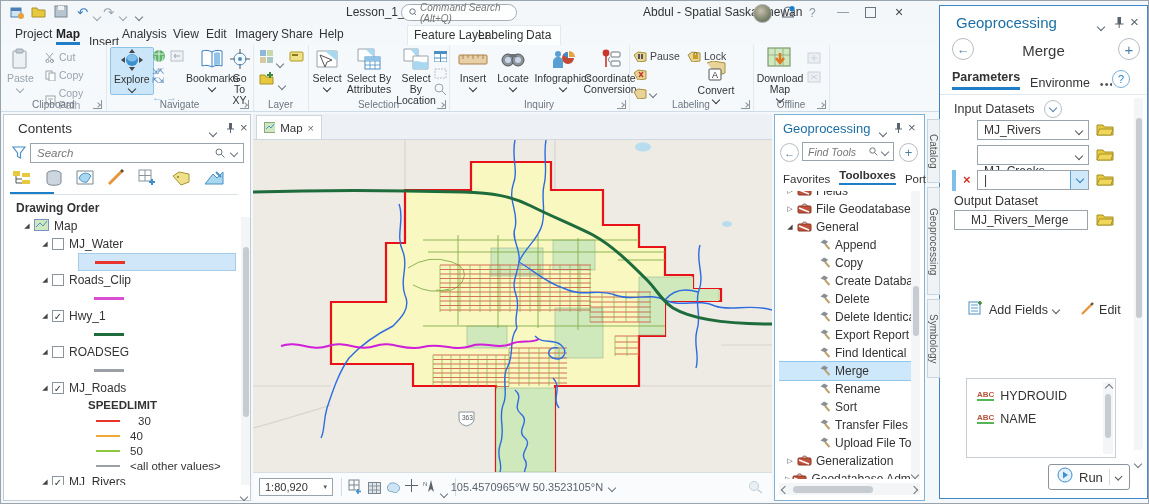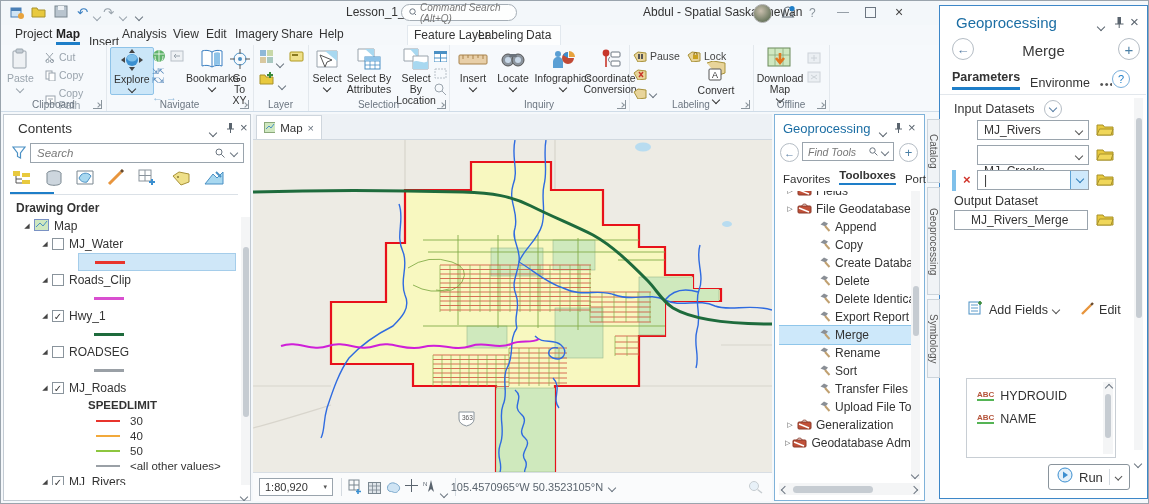--- a/index.html
+++ b/index.html
@@ -507,21 +507,21 @@
         </div>
         <div class="swrow" style="margin-left: 74px; width: 158px; padding-left: 16px; box-sizing: border-box;">
           <span class="swline" style="border-top-color: rgb(154, 160, 166);"></span>
         </div>
         <div class="lrow" style="padding-left: 36px;">
           <span class="exp">◢</span>
           <span class="cb">✓</span>
           <span>MJ_Roads</span>
         </div>
         <div class="lrow" style="padding-left: 84px; font-weight: bold; font-size: 11.5px; height: 16px;">SPEEDLIMIT</div>
-        <div class="legrow" style="padding-left: 92px;">
+        <div class="legrow" style="padding-left: 92px; gap: 8px;">
           <span class="swline thin" style="border-top-color: rgb(232, 52, 44); width: 24px; margin-right: 10px;"></span>
           <span>30</span>
         </div>
         <div class="legrow" style="padding-left: 92px;">
           <span class="swline thin" style="border-top-color: rgb(242, 169, 59); width: 24px; margin-right: 10px;"></span>
           <span>40</span>
         </div>
         <div class="legrow" style="padding-left: 92px;">
           <span class="swline thin" style="border-top-color: rgb(141, 198, 63); width: 24px; margin-right: 10px;"></span>
           <span>50</span>
@@ -679,20 +679,29 @@
           </div>
           <div class="trow" style="padding-left: 6px;">
             <span class="exp">▷</span>
             <span style="margin-right: 4px;"><svg width="15" height="12">
                 <rect x="1" y="4" width="13" height="7" rx="1" fill="#c05038" stroke="#8a3828"></rect>
                 <path d="M5 4c0-2.5 5-2.5 5 0" fill="none" stroke="#8a3828"></path>
                 <path d="M2 6l10 4" stroke="#fff" stroke-width="1.4"></path>
               </svg></span>
             <span>File Geodatabase</span>
           </div>
+          <div class="trow" style="padding-left: 6px;">
+            <span class="exp">◢</span>
+            <span style="margin-right: 4px;"><svg width="15" height="12">
+                <rect x="1" y="4" width="13" height="7" rx="1" fill="#c05038" stroke="#8a3828"></rect>
+                <path d="M5 4c0-2.5 5-2.5 5 0" fill="none" stroke="#8a3828"></path>
+                <path d="M2 6l10 4" stroke="#fff" stroke-width="1.4"></path>
+              </svg></span>
+            <span>General</span>
+          </div>
           <div class="trow" style="padding-left: 40px;">
             <span style="margin-right: 4px;"><svg width="12" height="12">
                 <path d="M1.5 4.5L5 1.5l4 2-2.5 3z" fill="#8a8f96"></path>
                 <line x1="6" y1="6" x2="10.5" y2="11" stroke="#c0a070" stroke-width="2"></line>
               </svg></span>
             <span>Append</span>
           </div>
           <div class="trow" style="padding-left: 40px;">
             <span style="margin-right: 4px;"><svg width="12" height="12">
                 <path d="M1.5 4.5L5 1.5l4 2-2.5 3z" fill="#8a8f96"></path>
@@ -720,20 +729,27 @@
                 <line x1="6" y1="6" x2="10.5" y2="11" stroke="#c0a070" stroke-width="2"></line>
               </svg></span>
             <span>Delete Identical</span>
           </div>
           <div class="trow" style="padding-left: 40px;">
             <span style="margin-right: 4px;"><svg width="12" height="12">
                 <path d="M1.5 4.5L5 1.5l4 2-2.5 3z" fill="#8a8f96"></path>
                 <line x1="6" y1="6" x2="10.5" y2="11" stroke="#c0a070" stroke-width="2"></line>
               </svg></span>
             <span>Export Report To P</span>
+          </div>
+          <div class="trow" style="padding-left: 40px;">
+            <span style="margin-right: 4px;"><svg width="12" height="12">
+                <path d="M1.5 4.5L5 1.5l4 2-2.5 3z" fill="#8a8f96"></path>
+                <line x1="6" y1="6" x2="10.5" y2="11" stroke="#c0a070" stroke-width="2"></line>
+              </svg></span>
+            <span>Find Identical</span>
           </div>
           <div class="trow sel" style="padding-left: 40px;">
             <span style="margin-right: 4px;"><svg width="12" height="12">
                 <path d="M1.5 4.5L5 1.5l4 2-2.5 3z" fill="#8a8f96"></path>
                 <line x1="6" y1="6" x2="10.5" y2="11" stroke="#c0a070" stroke-width="2"></line>
               </svg></span>
             <span>Merge</span>
           </div>
           <div class="trow" style="padding-left: 40px;">
             <span style="margin-right: 4px;"><svg width="12" height="12">

